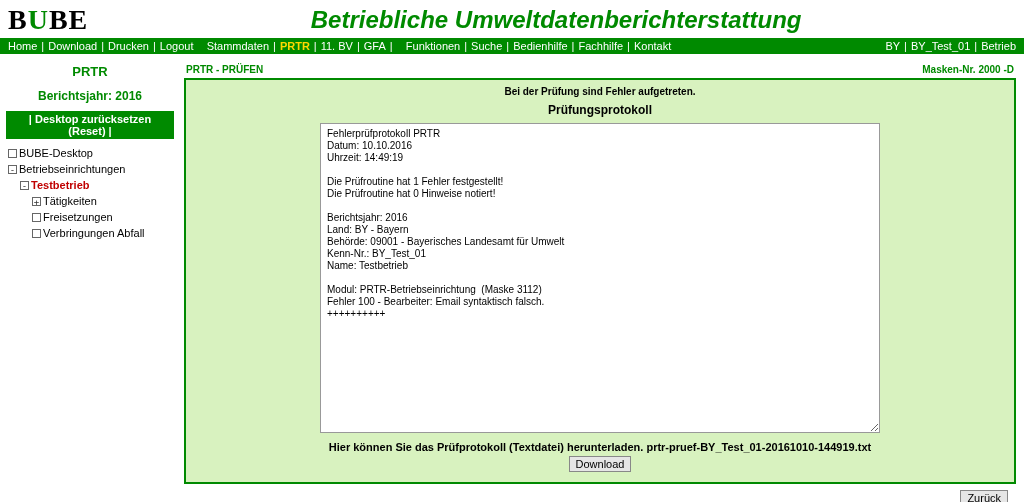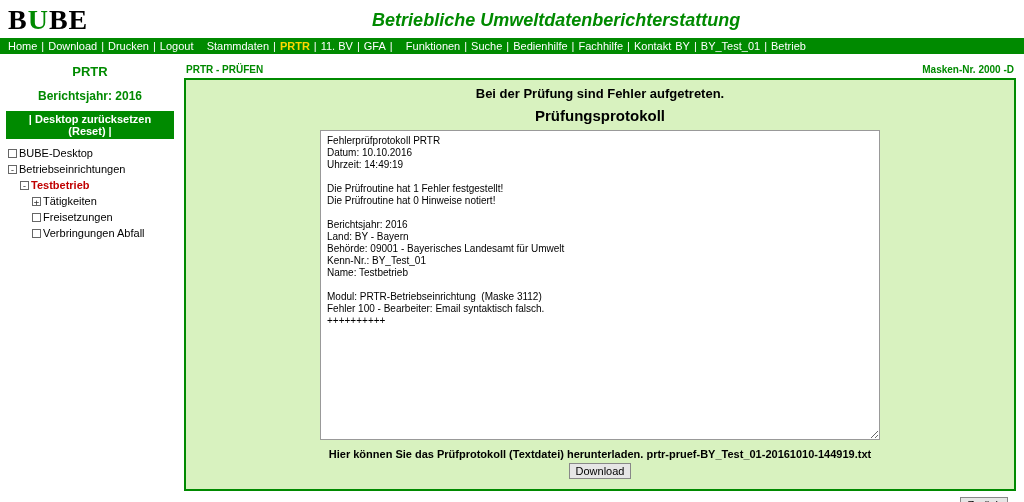--- a/index.html
+++ b/index.html
@@ -1,21 +1,21 @@
 <!DOCTYPE html>
 <html><head>
 <meta charset="utf-8">
 <style>
   * { box-sizing: border-box; margin: 0; padding: 0; }
   body { font-family: Arial, Helvetica, sans-serif; font-size: 11px; background: #fff; width: 1024px; }
   .header { display: flex; align-items: center; padding: 4px 0 2px 8px; }
   .logo { font-family: 'Times New Roman', serif; font-size: 28px; font-weight: bold; letter-spacing: 1px; color: #000; }
   .logo .u { color: #008a00; }
-  .app-title { flex: 1; text-align: center; font-family: Arial, sans-serif; font-size: 18px; font-weight: bold; color: #008a00; font-style: italic; }
-  .nav { background: #008a00; color: #fff; display: flex; font-size: 11px; padding: 2px 6px; justify-content: flex-start; }
+  .app-title { flex: 1; text-align: center; font-family: Arial, sans-serif; font-size: 24px; font-weight: bold; color: #008a00; font-style: italic; }
+  .nav { background: #008a00; color: #fff; display: flex; font-size: 11px; padding: 2px 6px; justify-content: space-between; }
   .nav-left, .nav-right { display: flex; gap: 0; align-items: center; }
   .nav a, .nav span { color: #fff; text-decoration: none; padding: 0 2px; }
   .nav .sep { padding: 0 2px; }
   .nav .active { color: #ffd800; font-weight: bold; }
   .container { display: flex; }
   .sidebar { width: 180px; padding: 10px 6px 6px 6px; text-align: center; }
   .sidebar-title { color: #008a00; font-weight: bold; font-size: 13px; margin-bottom: 10px; }
   .year-label { color: #008a00; font-weight: bold; font-size: 12px; margin-bottom: 8px; }
   .year-row { display: flex; justify-content: center; align-items: center; gap: 6px; margin-bottom: 14px; font-size: 12px; }
   .year-row select { font-size: 12px; }
@@ -24,22 +24,22 @@
   .tree { text-align: left; font-size: 11px; line-height: 16px; padding-left: 2px; }
   .tree-item { display: flex; align-items: center; gap: 2px; }
   .tree .exp { display: inline-block; width: 9px; height: 9px; border: 1px solid #666; font-size: 9px; line-height: 8px; text-align: center; font-family: monospace; color: #333; }
   .tree .pad1 { padding-left: 12px; }
   .tree .pad2 { padding-left: 24px; }
   .tree .current { color: #c00000; font-weight: bold; }
   .tree a { color: #000; text-decoration: none; }
   .main { flex: 1; padding: 10px 8px 8px 4px; }
   .main-head { display: flex; justify-content: space-between; font-size: 10px; font-weight: bold; color: #008a00; margin-bottom: 3px; padding: 0 2px; }
   .panel { border: 2px solid #008a00; background: #d8f2bf; padding: 6px 8px 10px 8px; }
-  .err-title { text-align: center; font-weight: bold; font-size: 13px; margin-bottom: 6px; }
-  .proto-title { text-align: center; font-weight: bold; font-size: 15px; margin-bottom: 6px; }
+  .err-title { text-align: center; font-weight: bold; font-size: 10px; margin-bottom: 6px; }
+  .proto-title { text-align: center; font-weight: bold; font-size: 12px; margin-bottom: 6px; }
   .textarea { display: block; margin: 0 auto; width: 560px; height: 310px; background: #fff; border: 1px solid #999; padding: 4px 6px; font-family: Arial, sans-serif; font-size: 10px; line-height: 12px; resize: both; white-space: pre; overflow: auto; }
   .proto-foot { text-align: center; font-weight: bold; font-size: 11px; margin-top: 8px; }
   .download-row { text-align: center; margin-top: 3px; }
   .back-row { text-align: right; padding: 6px 8px 8px 0; }
 </style>
 </head>
 <body>
 
 <div class="header">
   <span class="logo">

